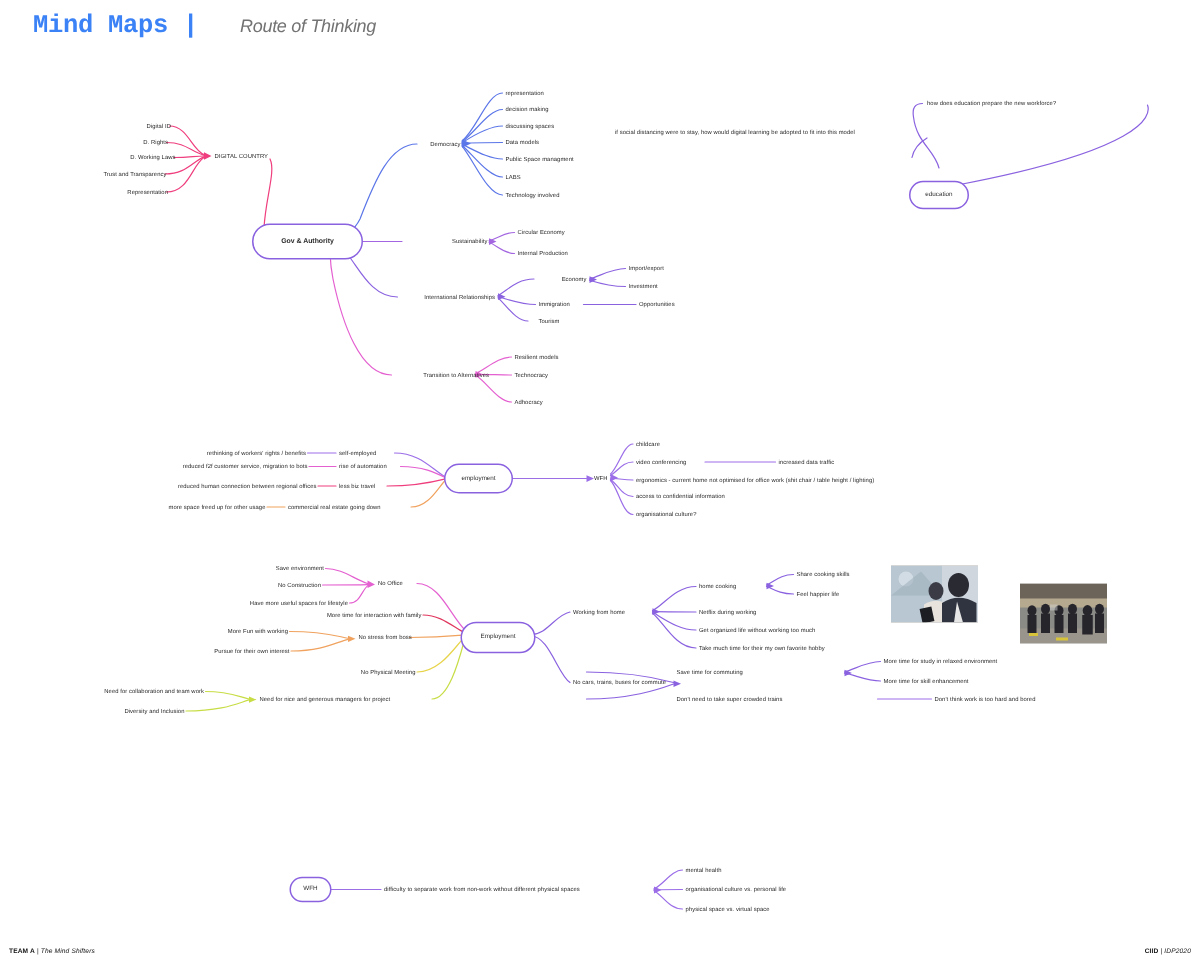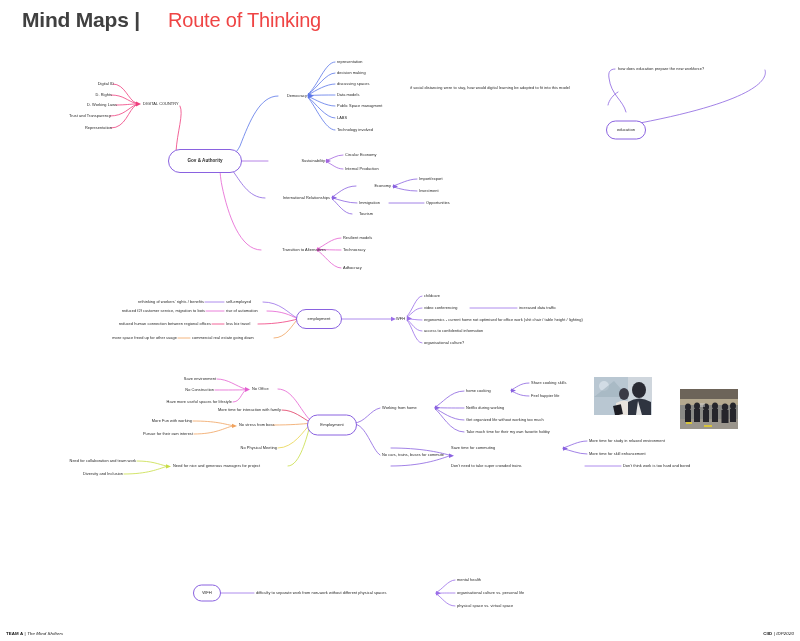--- a/index.html
+++ b/index.html
@@ -21,28 +21,30 @@
     height: 641px;
   }
   .hdr {
     position: absolute;
     top: 8px;
     left: 22px;
     display: flex;
     align-items: baseline;
   }
   .hdr-title {
-    font-size: 21px;
+    font-size: 17px;
     font-weight: bold;
-    color: #404040;
+    color: #3b82f6;
     letter-spacing: -0.2px;
+    font-family: Liberation Mono, monospace;
   }
   .hdr-sub {
-    font-size: 20px;
-    color: #ef4444;
+    font-size: 12px;
+    font-style: italic;
+    color: #737373;
     margin-left: 28px;
     letter-spacing: -0.2px;
   }
   .foot {
     position: absolute;
     bottom: 5px;
     font-size: 4.4px;
     color: #111;
     letter-spacing: .1px;
   }

